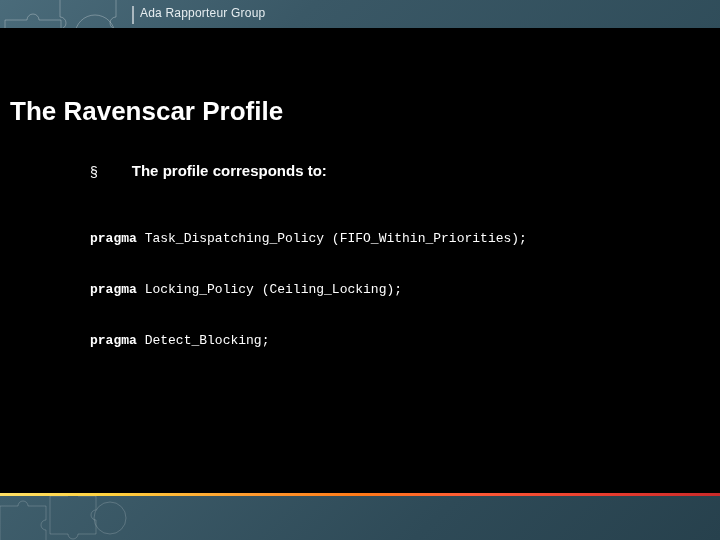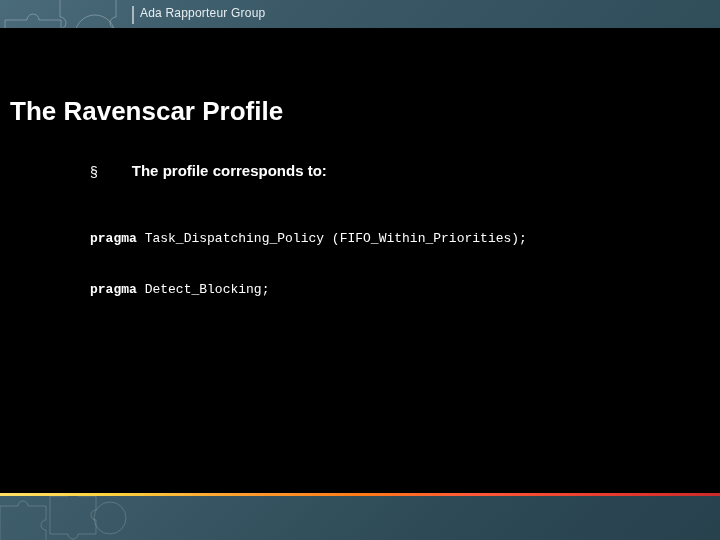--- a/index.html
+++ b/index.html
@@ -96,20 +96,21 @@
 
   <div class="title">The Ravenscar Profile</div>
 
   <div class="content">
     <div class="bullet-row">
       <span class="bullet-mark">§</span>
       <span class="bullet-text">The profile corresponds to:</span>
     </div>
     <div class="code">
       <div><span class="kw">pragma</span> <span>Task_Dispatching_Policy (FIFO_Within_Priorities);</span></div>
+      <div><span class="kw">pragma</span> <span>Locking_Policy (Ceiling_Locking);</span></div>
       <div><span class="kw">pragma</span> <span>Detect_Blocking;</span></div>
     </div>
   </div>
 
   <div class="accent-line"></div>
 
   <div class="bottom-band">
     <svg viewBox="0 0 720 44" width="720" height="44">
       <g fill="none" stroke="#ffffff" stroke-opacity="0.18" stroke-width="1">
         <path d="M0,10 h18 a5,5 0 1 1 10,0 h18 v14 a5,5 0 1 0 0,10 v14 h-18 a5,5 0 1 1 -10,0 h-18 z"></path>

